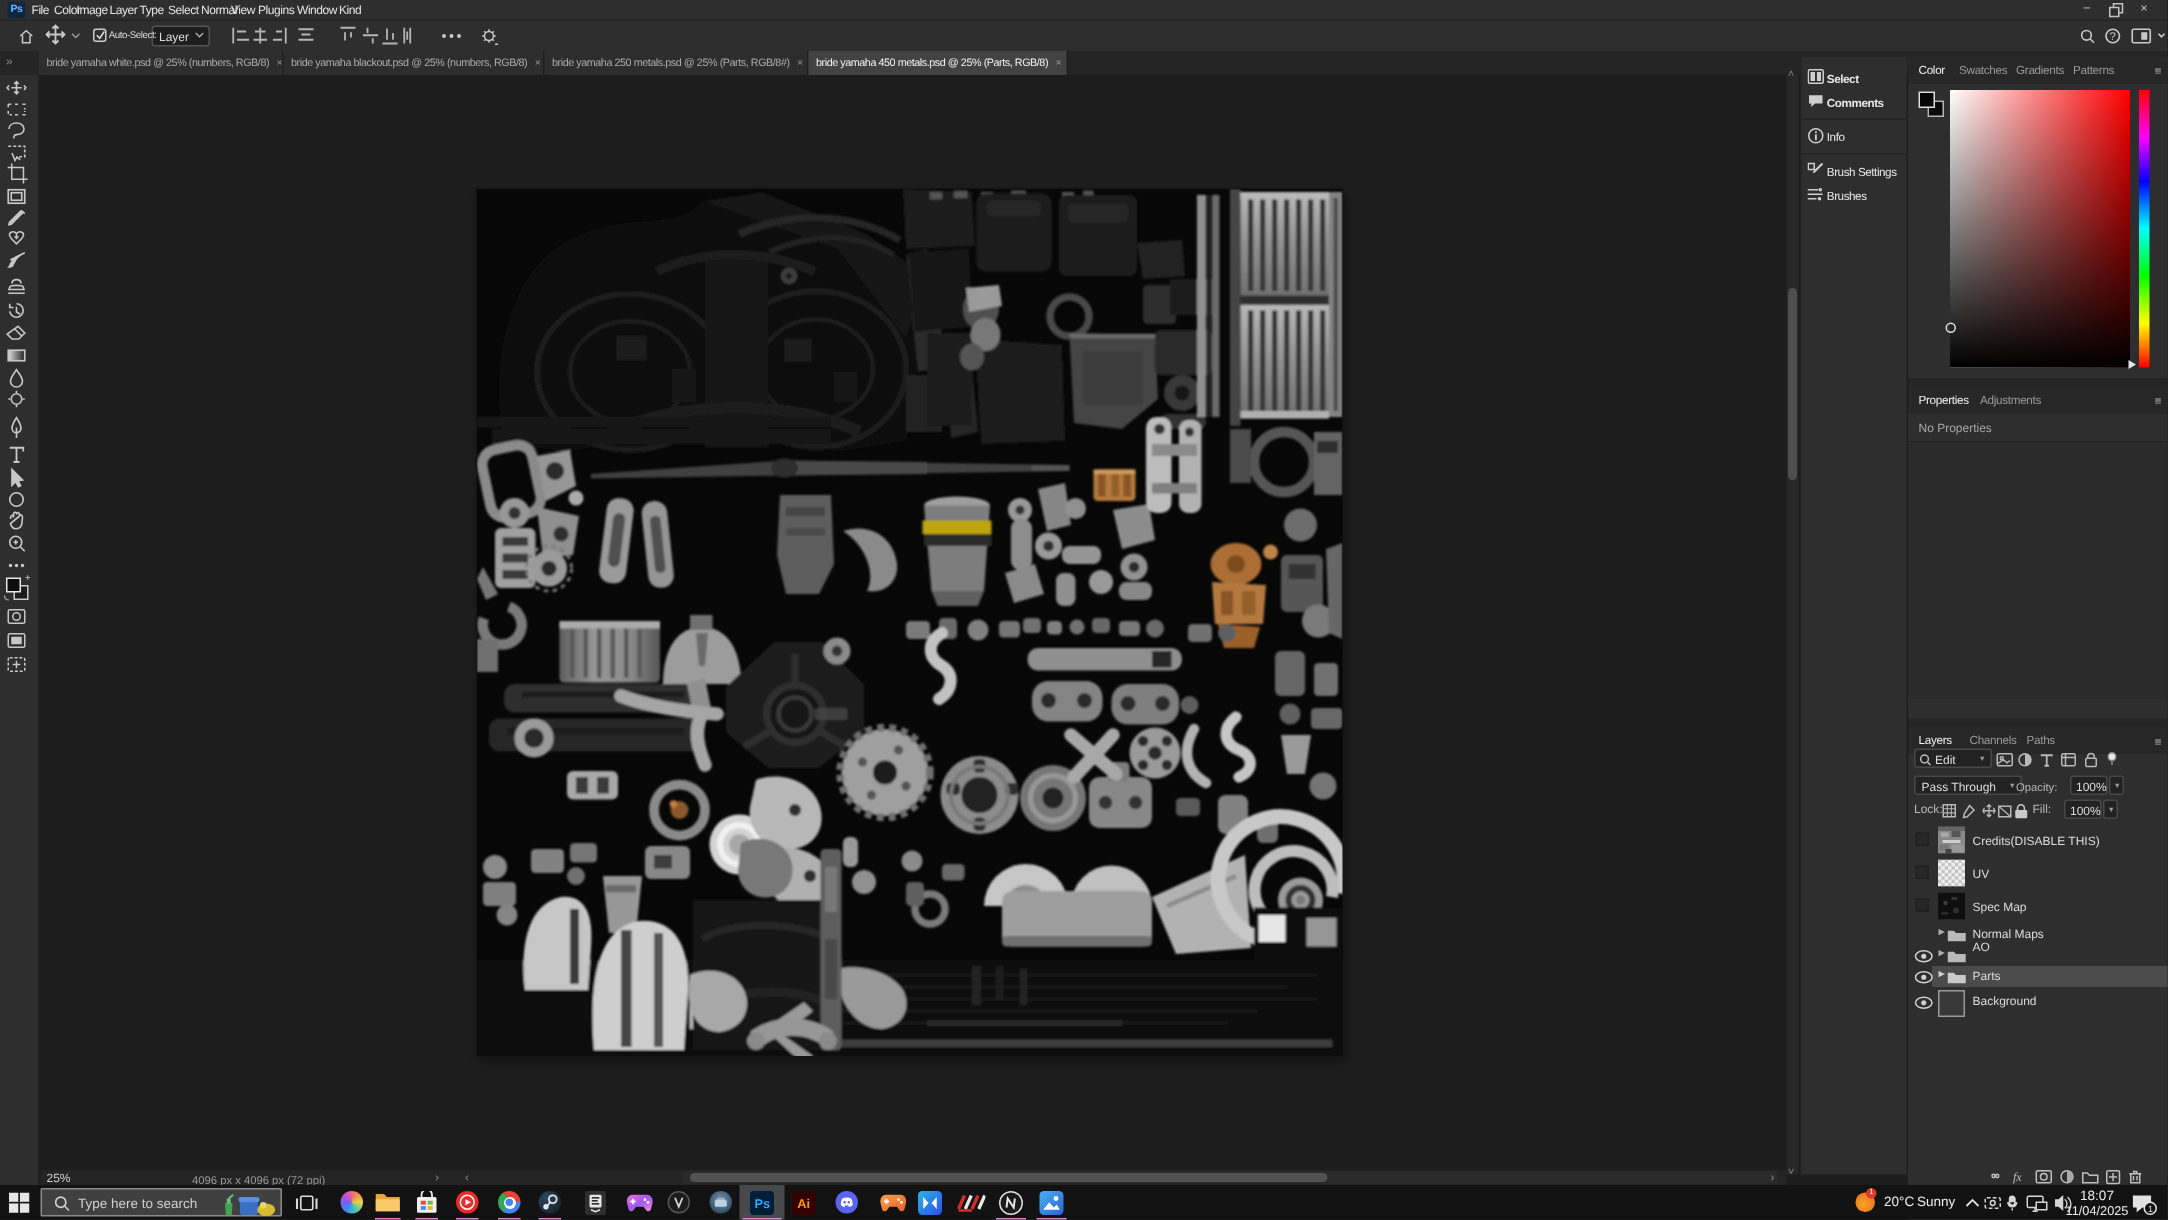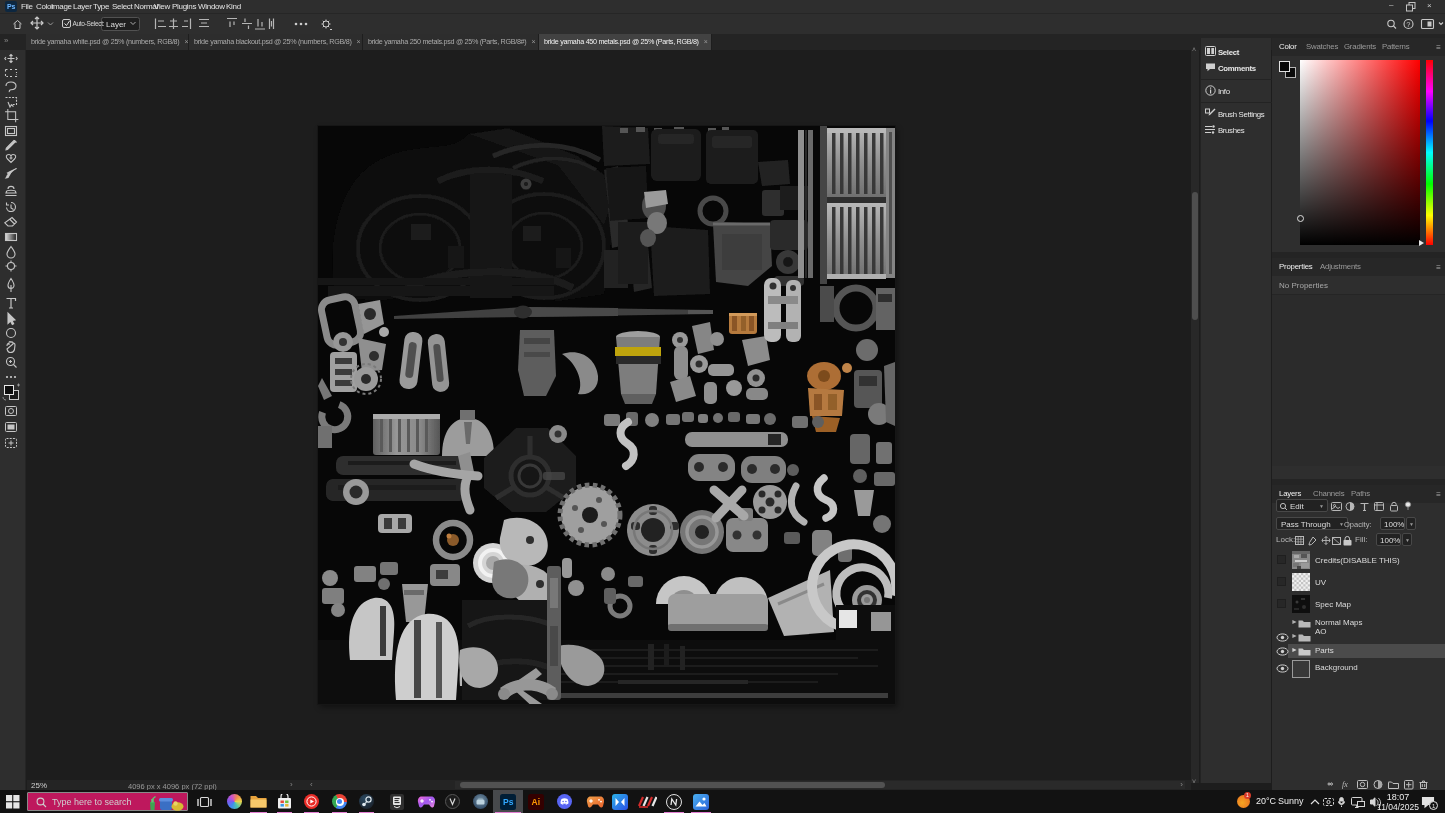--- a/index.html
+++ b/index.html
@@ -850,21 +850,21 @@
 
 <div id="taskbar">
   <svg width="14" height="14" style="position:absolute;left:6px;top:4.5px">
       <g fill="#e6e6e6">
         <rect x="0" y="0" width="6.2" height="6.2"></rect>
         <rect x="7.3" y="0" width="6.2" height="6.2"></rect>
         <rect x="0" y="7.3" width="6.2" height="6.2"></rect>
         <rect x="7.3" y="7.3" width="6.2" height="6.2"></rect>
       </g>
     </svg>
-  <div style="position:absolute;left:27px;top:2px;width:161px;height:19px;background:#be185d;border:1px solid #8a8a8a;border-radius:1px">
+  <div style="position:absolute;left:27px;top:2px;width:161px;height:19px;background:#404040;border:1px solid #8a8a8a;border-radius:1px">
     <svg width="11" height="11" style="position:absolute;left:8px;top:4px">
         <circle cx="4.5" cy="4.5" r="3.4" fill="none" stroke="#cfcfcf" stroke-width="1.1"></circle>
         <path d="M7 7 L10 10" stroke="#cfcfcf" stroke-width="1.1"></path>
       </svg>
     <span style="position:absolute;left:24px;top:4px;font-size:9px;color:#cfcfcf">Type here to search</span>
     <svg width="38" height="19" style="position:absolute;right:2px;top:0">
       <rect x="13" y="7" width="12" height="10" rx="2" fill="#3a6fc4"></rect>
       <rect x="12" y="5" width="14" height="3.5" rx="1.5" fill="#5b8ede"></rect>
       <path d="M3 9 L8 9 L7.5 17 L3.5 17 Z" fill="#3fa352"></path>
       <rect x="4.2" y="6" width="2.6" height="3.5" fill="#62c276"></rect>

